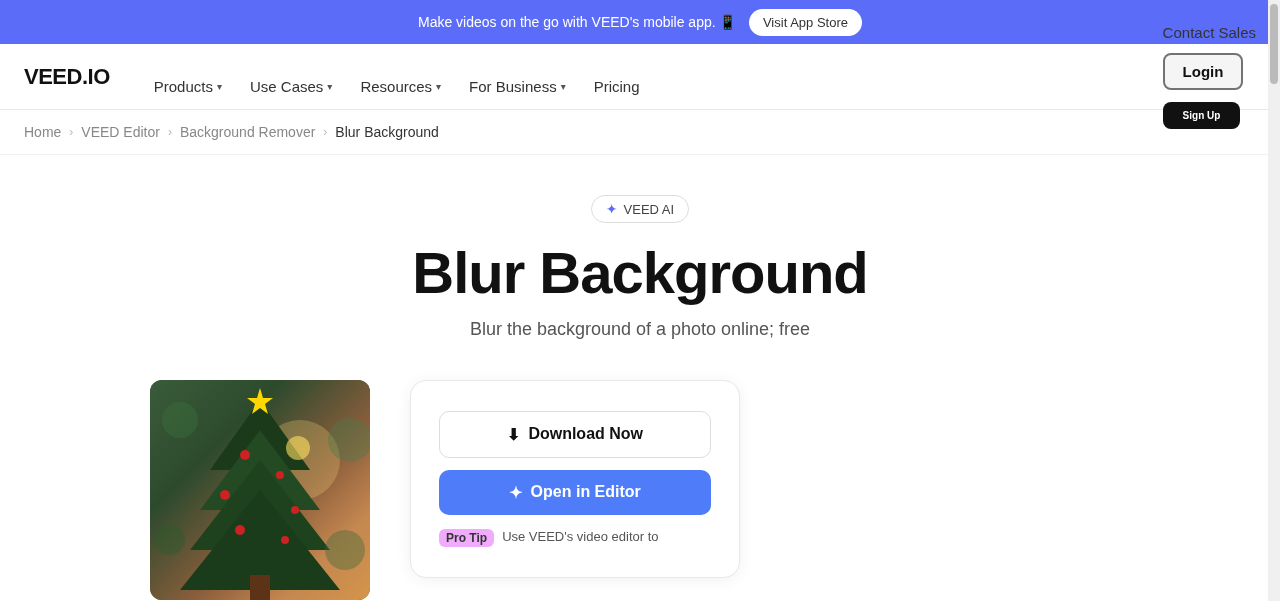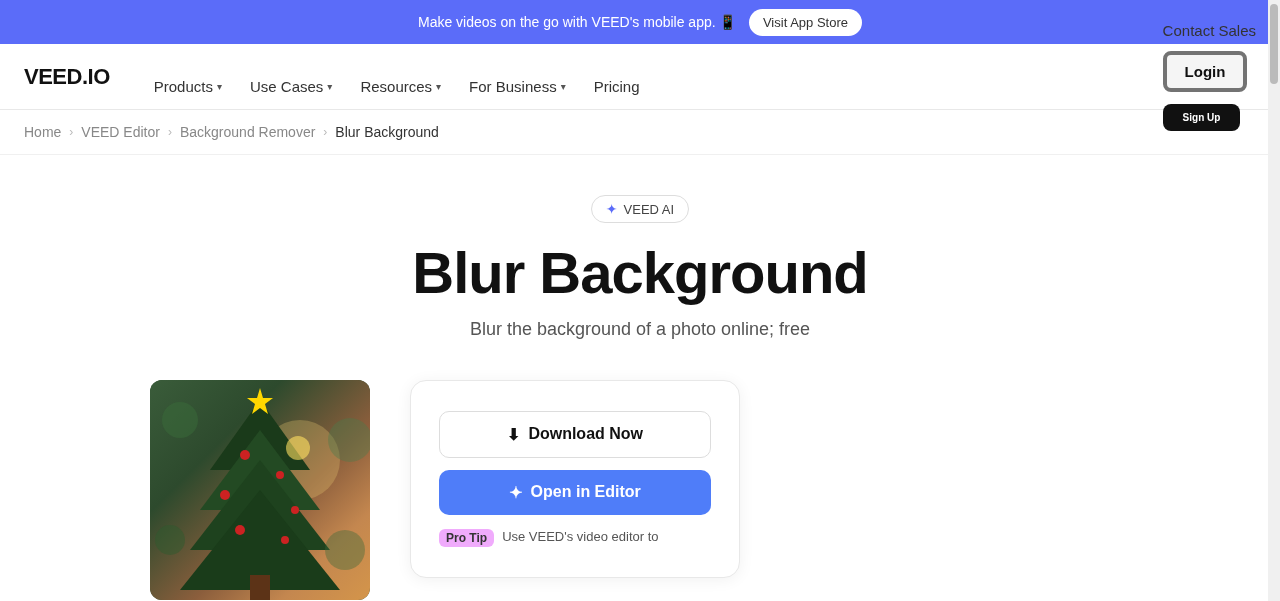--- a/index.html
+++ b/index.html
@@ -75,21 +75,21 @@
       flex-direction: column;
     }
     .contact-sales {
       font-size: 15px;
       color: #333;
       cursor: pointer;
       font-weight: 500;
     }
     .login-btn {
       background: #f5f5f5;
-      border: 4px solid #737373;
+      border: 2px solid #737373;
       border-radius: 8px;
       padding: 8px 18px;
       font-size: 15px;
       font-weight: 600;
       cursor: pointer;
       color: #111;
     }
     .signup-btn {
       background: #111;
       color: #fff;

